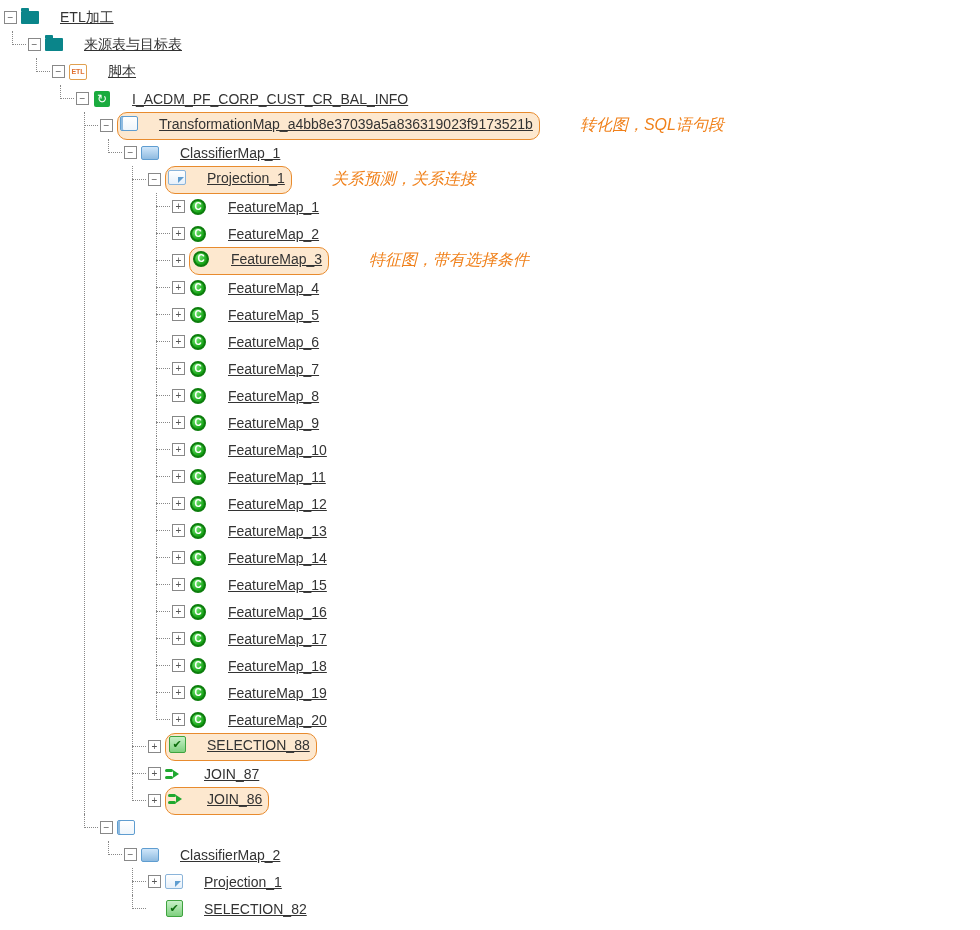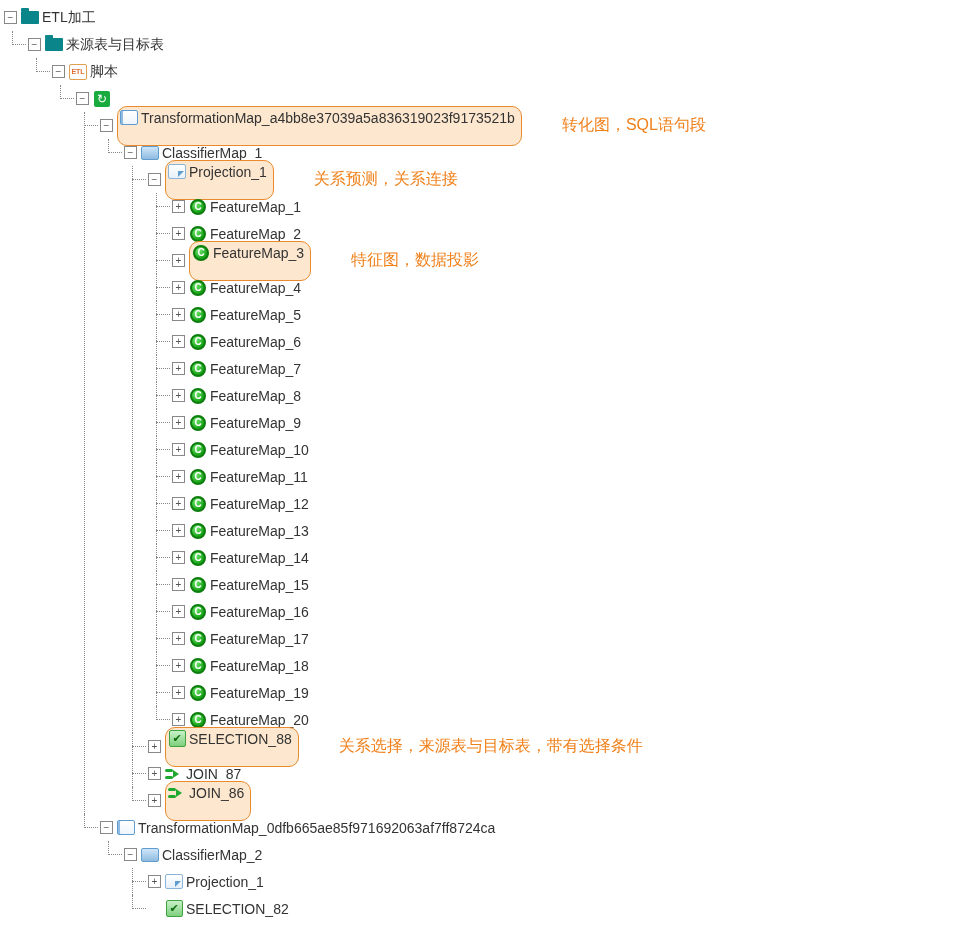--- a/index.html
+++ b/index.html
@@ -152,31 +152,32 @@
   .join-ico::after  { left: 0; bottom: 2px; }
   .join-ico span {
     position: absolute; right: 0; top: 3px;
     border: 4px solid transparent; border-left: 6px solid #1fa82f;
   }
 
   .hl {
     background: #fde8cf;
     border: 1px solid #e88b2e;
     border-radius: 10px;
-    padding: 0 6px 16px 2px;
+    padding: 0 6px 4px 2px;
     display: inline-flex;
     align-items: center;
     height: 22px;
   }
   .annot {
     color: #f0801a;
     font-size: 16px;
     margin-left: 40px;
-  }
-  .lbl { margin-left: 1px; }
+    font-style: italic;
+  }
+  .lbl { margin-left: 19px; text-decoration: underline; }
 </style>
 </head>
 <body>
 
 <ul class="tree">
  <li class="node last">
   <div class="row">
     <span class="toggle minus"></span>
     <span class="ico">
           <span class="folder-dark"></span>
@@ -201,20 +202,21 @@
                 </span>
         <span class="lbl">脚本</span>
       </div>
       <ul>
        <li class="node last">
         <div class="row">
           <span class="toggle minus"></span>
           <span class="ico">
                       <span class="refresh-ico">↻</span>
                     </span>
+          <span class="lbl">I_ACDM_PF_CORP_CUST_CR_BAL_INFO</span>
         </div>
         <ul>
 
          <li class="node">
           <div class="row">
             <span class="toggle minus"></span>
             <span class="hl">
               <span class="ico">
                             <span class="map-ico"></span>
                           </span>
@@ -265,21 +267,21 @@
                                 </li>
                                 <li class="node">
                                   <div class="row">
                                     <span class="toggle plus"></span>
                                     <span class="hl">
                                       <span class="ico">
                                         <span class="feat-ico">C</span>
                                       </span>
                                       <span class="lbl">FeatureMap_3</span>
                                     </span>
-                                    <span class="annot">特征图，数据投影</span>
+                                    <span class="annot">特征图，带有选择条件</span>
                                   </div>
                                 </li>
                                 <li class="node">
                                   <div class="row">
                                     <span class="toggle plus"></span>
                                     <span class="ico">
                                       <span class="feat-ico">C</span>
                                     </span>
                                     <span class="lbl">FeatureMap_4</span>
                                   </div>
@@ -433,21 +435,20 @@
 
              <li class="node">
               <div class="row">
                 <span class="toggle plus"></span>
                 <span class="hl">
                   <span class="ico">
                                     <span class="sel-ico">✔</span>
                                   </span>
                   <span class="lbl">SELECTION_88</span>
                 </span>
-                <span class="annot">关系选择，来源表与目标表，带有选择条件</span>
               </div>
              </li>
 
              <li class="node">
               <div class="row">
                 <span class="toggle plus"></span>
                 <span class="ico">
                                   <span class="join-ico">
                                     <span></span>
                                   </span>
@@ -473,21 +474,20 @@
            </li>
           </ul>
          </li>
 
          <li class="node last">
           <div class="row">
             <span class="toggle minus"></span>
             <span class="ico">
                           <span class="map-ico"></span>
                         </span>
-            <span class="lbl">TransformationMap_0dfb665ae85f971692063af7ff8724ca</span>
           </div>
           <ul>
            <li class="node last">
             <div class="row">
               <span class="toggle minus"></span>
               <span class="ico">
                               <span class="classifier-ico"></span>
                             </span>
               <span class="lbl">ClassifierMap_2</span>
             </div>

